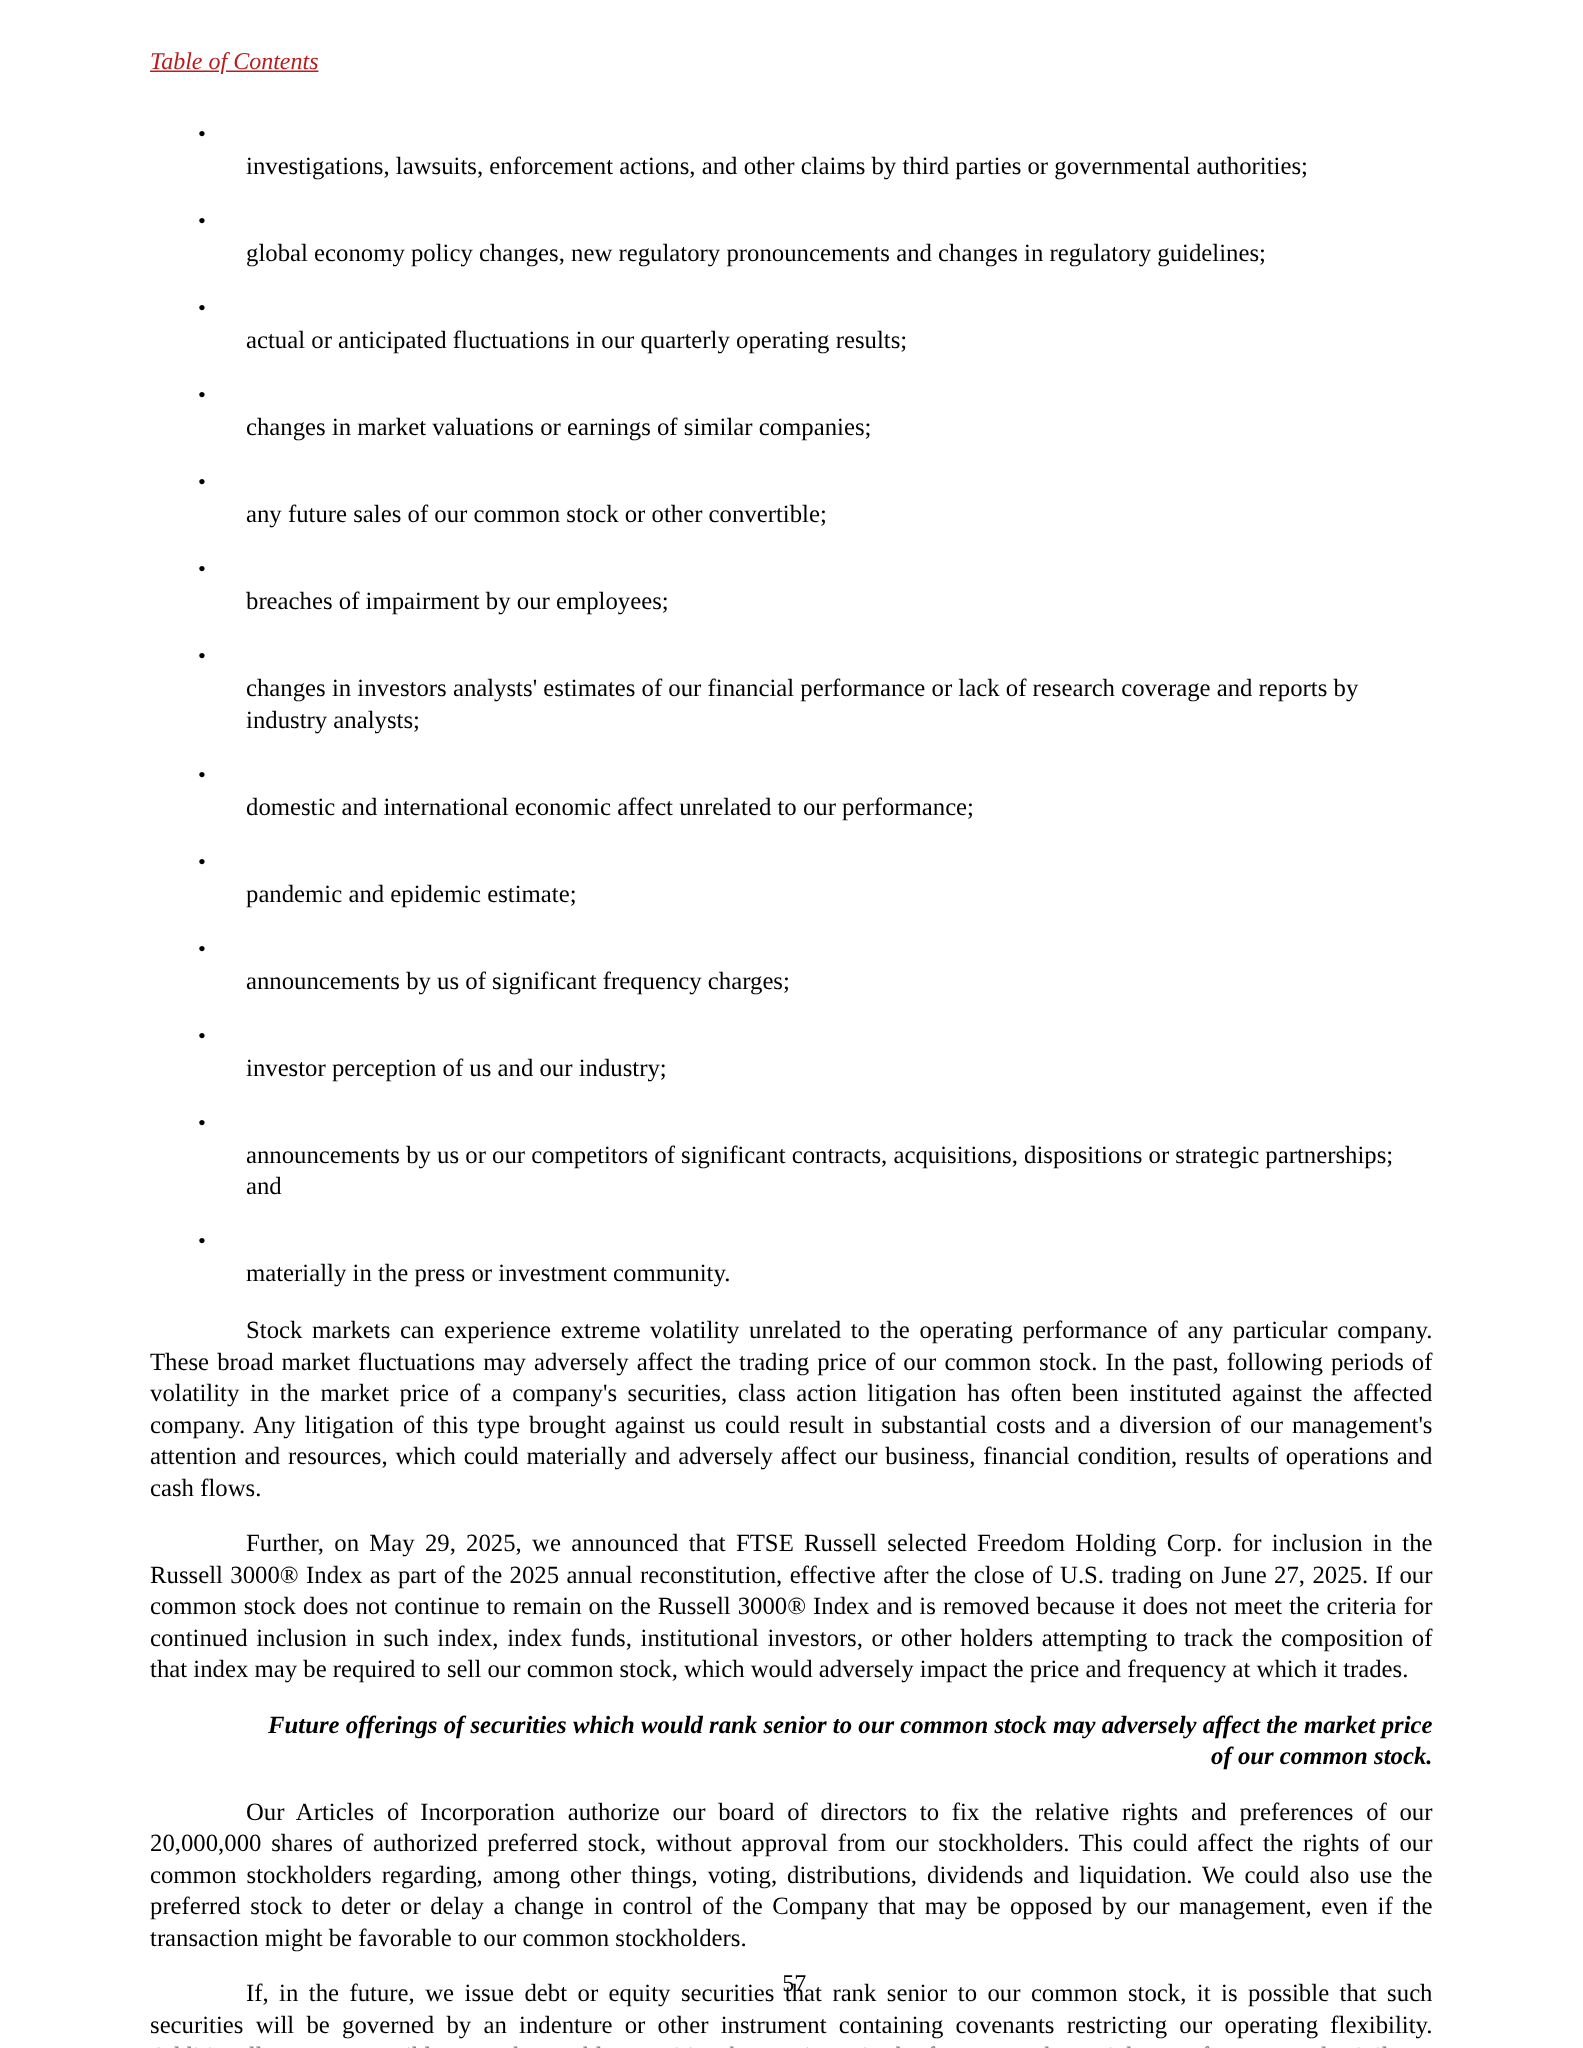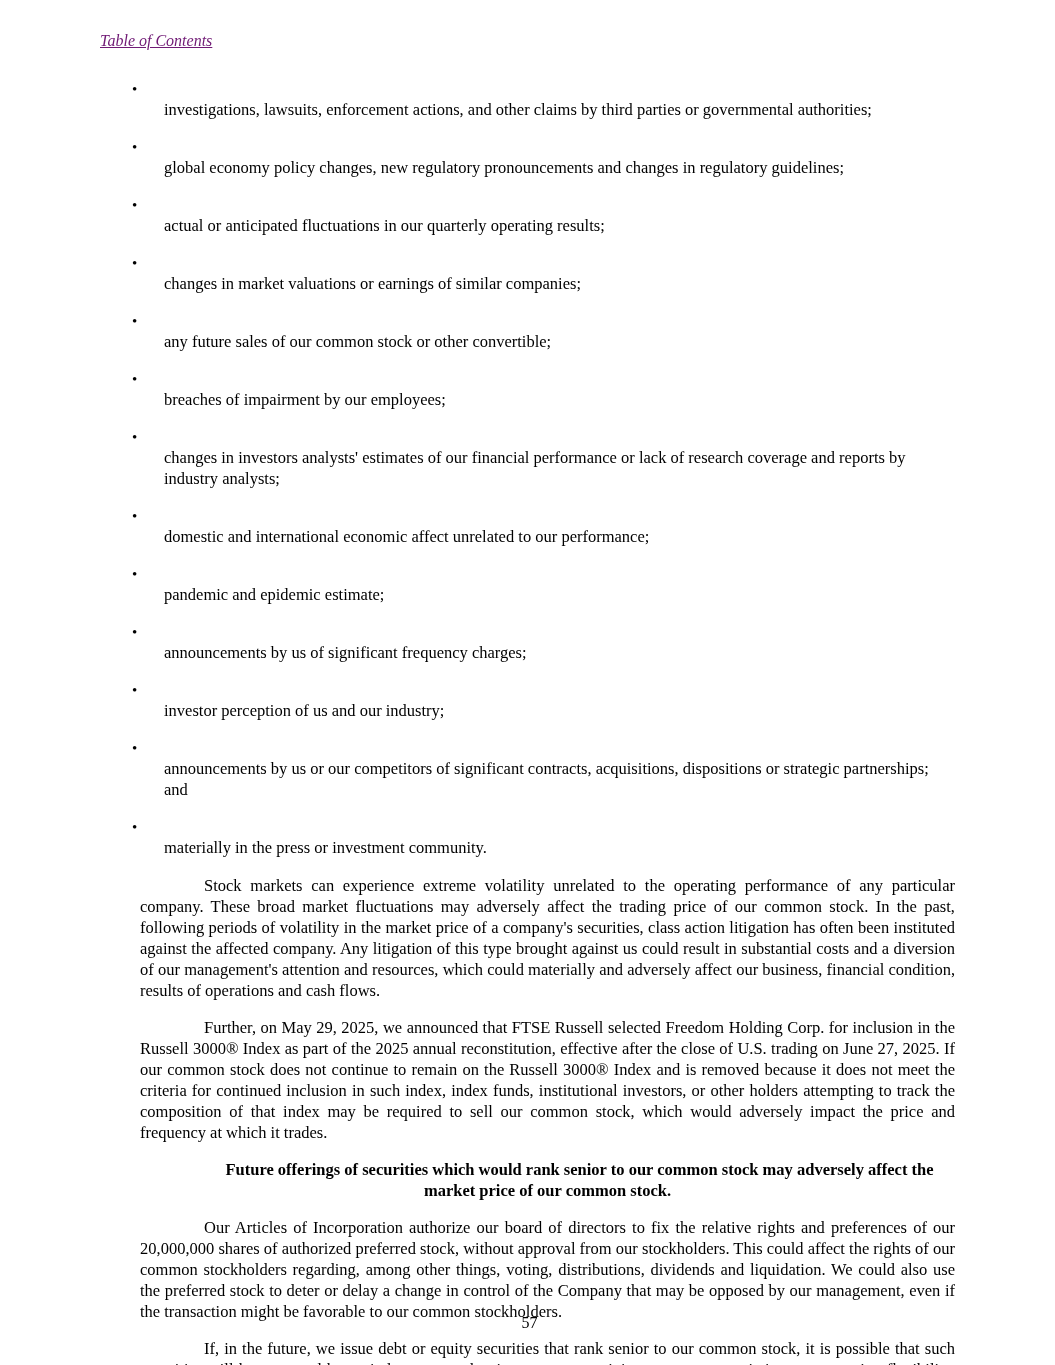--- a/index.html
+++ b/index.html
@@ -14,21 +14,21 @@
     position: relative;
     width: 1055px;
     height: 1365px;
     margin: 0 auto;
     background: #ffffff;
     padding: 30px 100px 0 100px;
   }
   .toc-link {
     display: inline-block;
     font-style: italic;
-    color: #701a75;
+    color: #b91c1c;
     text-decoration: underline;
     margin-bottom: 28px;
     font-size: 16px;
   }
   .bullet-list {
     list-style: none;
   }
   .bullet-item {
     display: flex;
     margin: 0 0 17px 32px;
@@ -40,25 +40,25 @@
   }
   .bullet-text {
     flex: 1 1 auto;
     padding-right: 12px;
     margin-top: 20px;
   }
   .para {
     text-align: justify;
     text-indent: 64px;
     margin-bottom: 16px;
-    margin-left: 40px;
   }
   .para.heading {
     font-weight: bold;
-    text-align: center;
+    font-style: italic;
+    text-align: right;
   }
   .page-number {
     position: absolute;
     left: 4px;
     right: 0;
     bottom: 32px;
     text-align: center;
     font-size: 16px;
   }
 </style>

